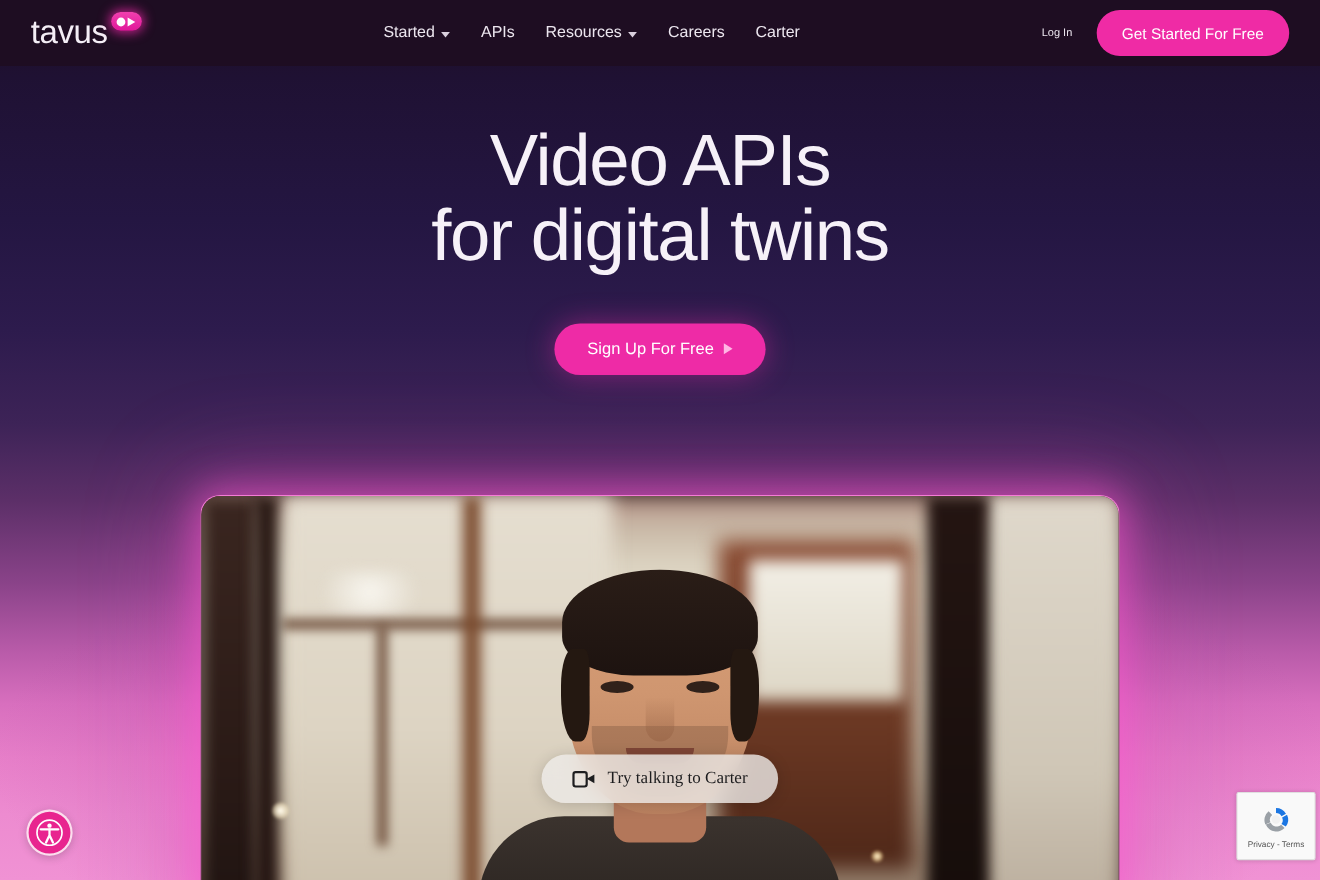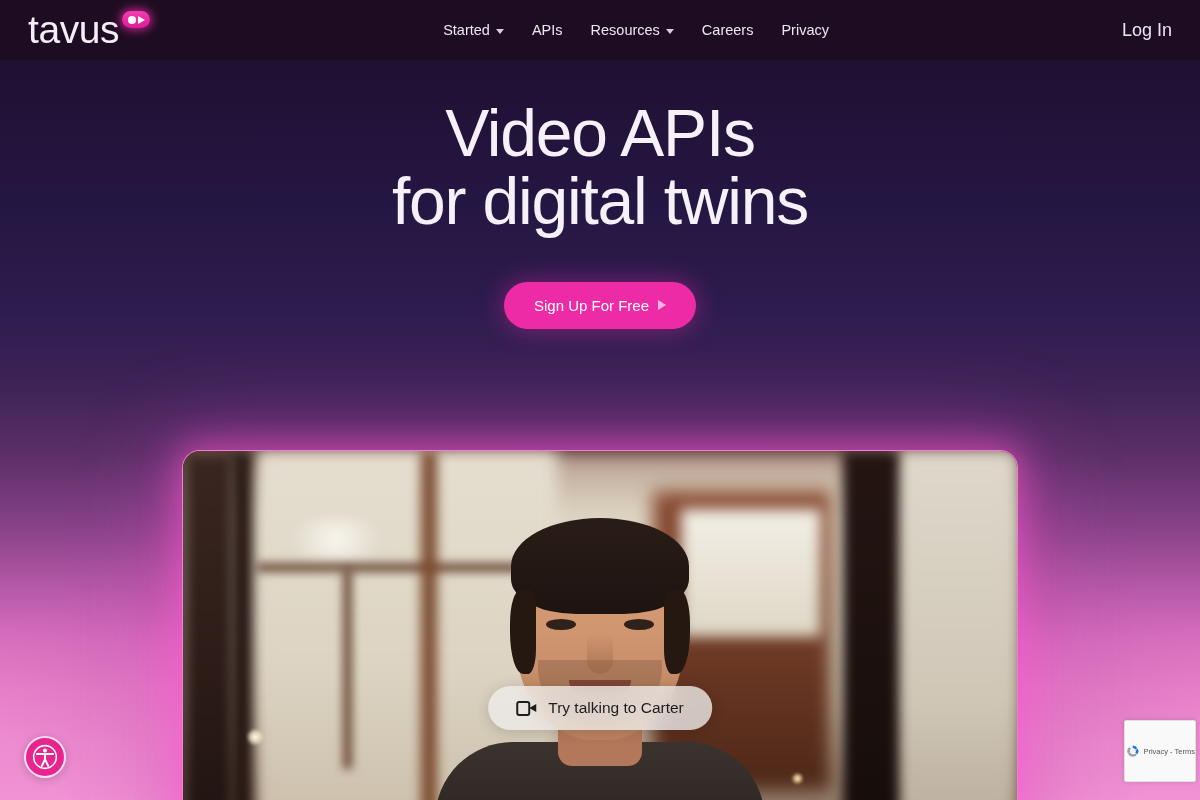--- a/index.html
+++ b/index.html
@@ -44,21 +44,21 @@
   
   header {
     position:absolute; top:0; left:0; right:0; height:60px;
     background:#1e0d22;
     display:flex; align-items:center;
     padding:0 28px;
     z-index:30;
   }
   .logo-wrap { display:flex; align-items:flex-start; gap:2px; }
   .logo-word {
-    font-size:39px; line-height:30px; color:#f4eef6; letter-spacing:-.4px;
+    font-size:30px; line-height:30px; color:#f4eef6; letter-spacing:-.4px;
     font-weight:400;
   }
   .logo-badge {
     position:relative; width:28px; height:17px; border-radius:9px;
     background:linear-gradient(180deg,#f13fae,#e0189a);
     box-shadow:0 0 10px 2px rgba(240,40,170,.75);
     display:flex; align-items:center; justify-content:center; gap:2px;
     margin-top:-4px; margin-left:1px;
   }
   .logo-badge .dot { width:8px; height:8px; border-radius:50%; background:#fff; }
@@ -71,33 +71,33 @@
   .nav-item {
     display:flex; align-items:center; gap:6px;
     color:#ece6ef; font-size:14.5px; cursor:pointer; white-space:nowrap;
   }
   .caret {
     width:0; height:0; border-left:4.5px solid transparent;
     border-right:4.5px solid transparent; border-top:5.5px solid #d9cfdd;
     margin-top:2px;
   }
   .header-right { display:flex; align-items:center; gap:22px; }
-  .login-link { color:#ece6ef; font-size:18px; cursor:pointer; }
+  .login-link { color:#ece6ef; font-size:10px; cursor:pointer; }
   .btn-cta {
     background:#ef2ba5; color:#fff; border:none;
     font-family:"Liberation Sans", sans-serif;
     font-size:14px; padding:13px 23px; border-radius:999px;
     cursor:pointer; white-space:nowrap;
   }
 
   
   .hero { position:absolute; top:60px; left:0; right:0; text-align:center; z-index:10; }
   h1 {
     font-weight:300; font-size:66px; line-height:1.03; color:#f6f1f8;
-    letter-spacing:-1.2px; margin-top:40px;
+    letter-spacing:-1.2px; margin-top:52px;
   }
   .sub {
     font-family:"Liberation Mono", monospace;
     font-size:14.5px; line-height:1.55; color:#ded4e4;
     margin-top:28px; letter-spacing:.2px;
   }
   .cta-row { display:flex; justify-content:center; gap:32px; margin-top:46px;align-items:flex-end; }
   .btn-primary {
     background:#ee2ba6; color:#fff; border:none;
     font-family:"Liberation Sans", sans-serif;
@@ -266,39 +266,39 @@
   .cam-icon { width:20px; height:15px; position:relative; flex:none; }
   .cam-body {
     position:absolute; left:0; top:0; width:14px; height:15px;
     border:2px solid #1d1d1f; border-radius:3px;
   }
   .cam-lens {
     position:absolute; right:0; top:3px;
     width:0; height:0; border-right:7px solid #1d1d1f;
     border-top:4.5px solid transparent; border-bottom:4.5px solid transparent;
   }
-  .try-label { font-size:15.5px; color:#1d1d1f; white-space:nowrap; }
+  .try-label { font-size:15.5px; color:#1d1d1f; white-space:nowrap;font-family:Liberation Serif, serif; }
 
   
   .a11y {
     position:absolute; left:24px; bottom:22px; width:42px; height:42px;
     border-radius:50%; background:#e8258f;
     border:2px solid rgba(255,255,255,.85);
     display:flex; align-items:center; justify-content:center;
     cursor:pointer; z-index:40;
     box-shadow:0 2px 8px rgba(0,0,0,.18);
   }
   .a11y svg { width:26px; height:26px; }
 
   
   .recaptcha {
     position:absolute; right:4px; bottom:18px;
     width:72px; height:62px; background:#f9f9f9;
     border:1px solid #e0e0e0; border-radius:2px;
-    display:flex; flex-direction:row; align-items:center; justify-content:center;
+    display:flex; flex-direction:column; align-items:center; justify-content:center;
     gap:3px; z-index:40; box-shadow:0 0 4px rgba(0,0,0,.16);
     cursor:pointer;
   }
   .recaptcha svg { width:30px; height:30px; }
   .recaptcha .rc-text { font-size:7.5px; color:#555; white-space:nowrap; }
 </style>
 </head>
 <body>
 
 <div class="page">
@@ -322,26 +322,27 @@
         <span>APIs</span>
       </div>
       <div class="nav-item">
         <span>Resources</span>
         <span class="caret"></span>
       </div>
       <div class="nav-item">
         <span>Careers</span>
       </div>
       <div class="nav-item">
-        <span>Privacy</span>
+        <span>Carter</span>
       </div>
     </nav>
 
     <div class="header-right">
       <span class="login-link">Log In</span>
+      <button class="btn-cta">Get Started For Free</button>
     </div>
   </header>
 
   <div class="hero">
     <h1>
       <span>Video APIs</span><br>
       <span>for digital twins</span>
     </h1>
     <div class="cta-row">
       <button class="btn-primary">

